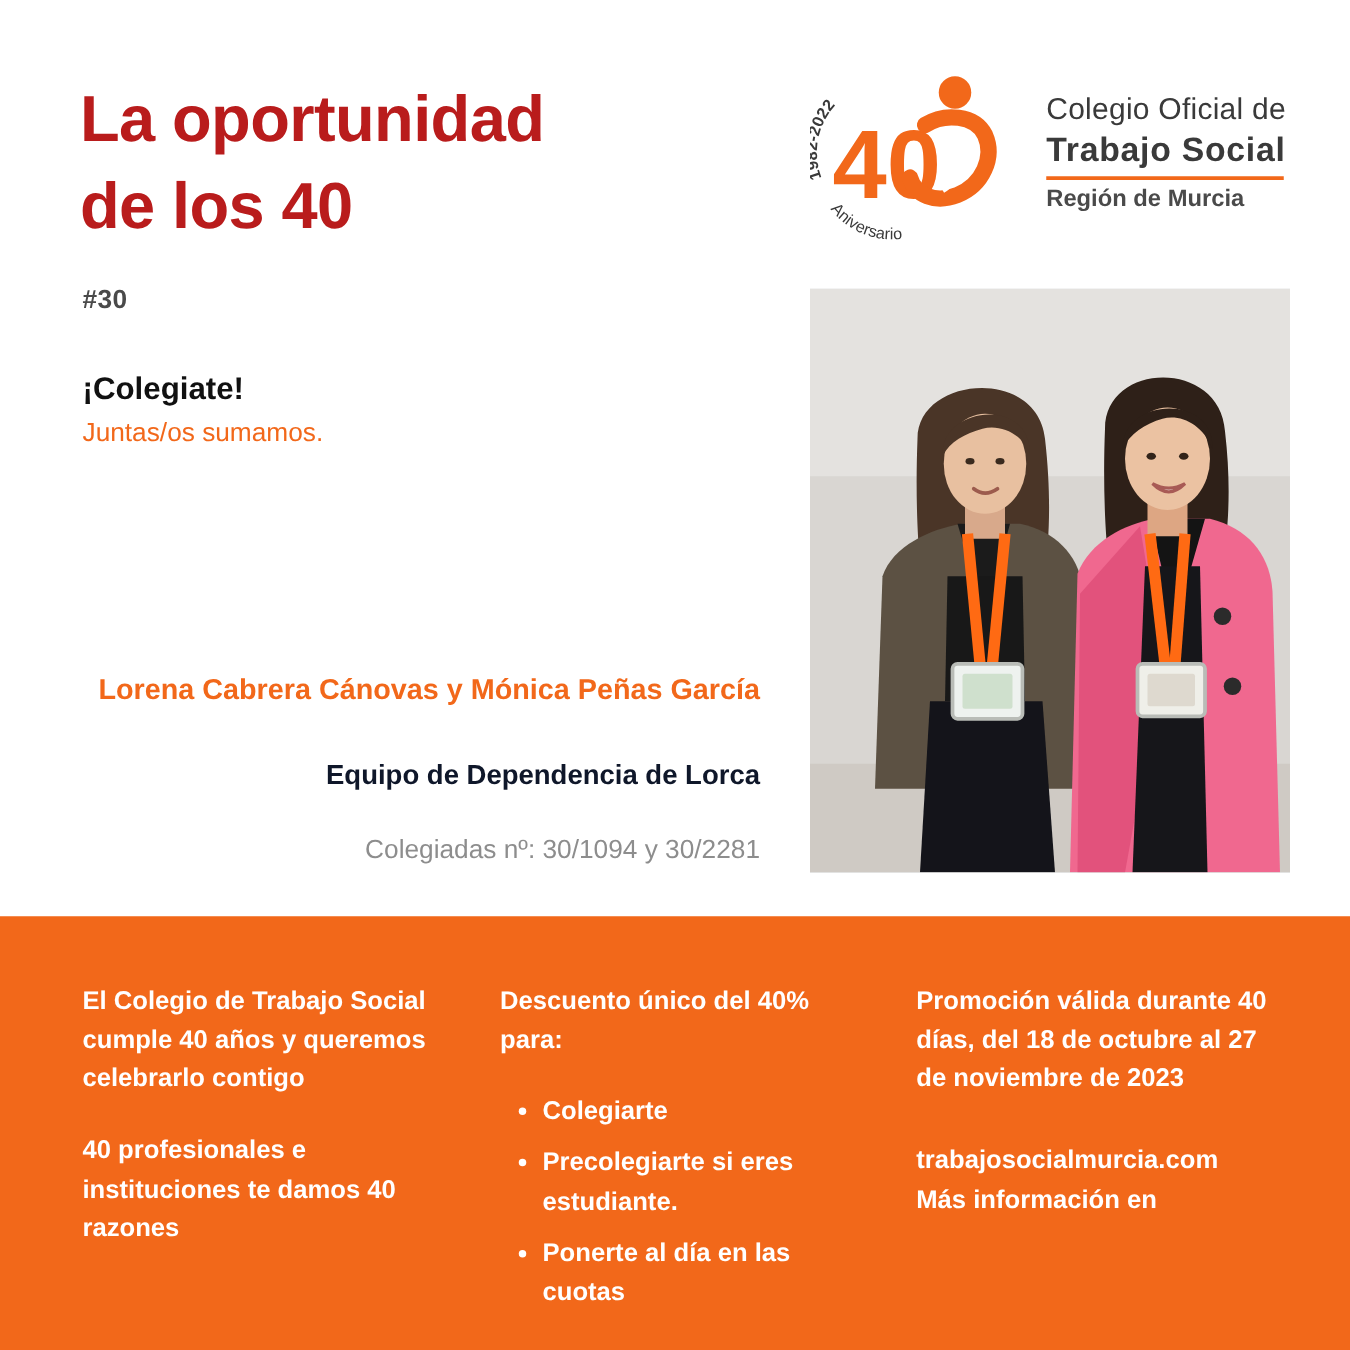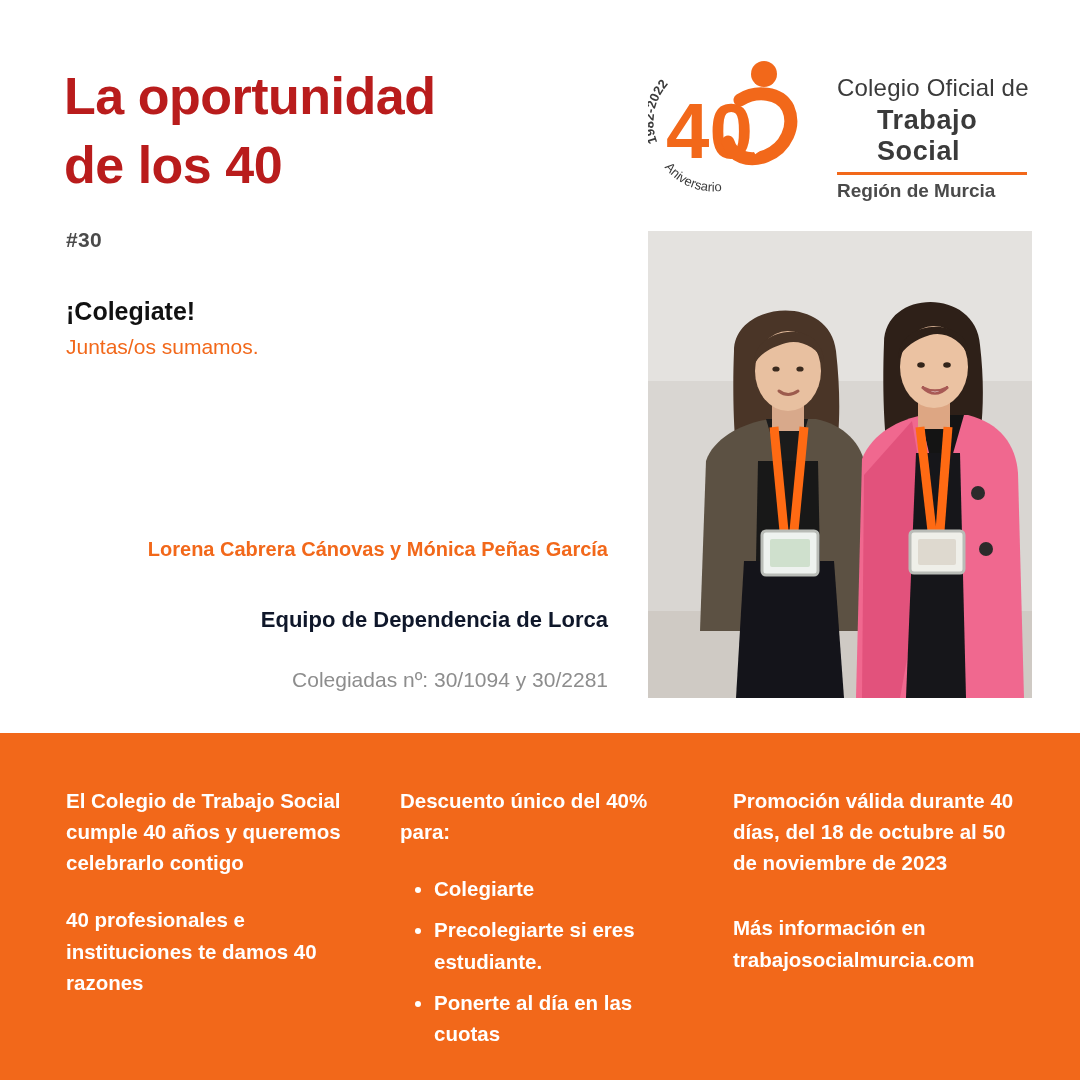--- a/index.html
+++ b/index.html
@@ -66,21 +66,21 @@
 
   .names {
     position: absolute;
     left: 0;
     top: 538px;
     width: 614px;
     text-align: right;
     padding-right: 6px;
     box-sizing: border-box;
     color: #f2681a;
-    font-size: 20px;
+    font-size: 23px;
     font-weight: bold;
   }
   .team {
     position: absolute;
     left: 0;
     top: 607px;
     width: 614px;
     text-align: right;
     padding-right: 6px;
     box-sizing: border-box;
@@ -116,21 +116,21 @@
     height: 140px;
   }
   .logo-text {
     position: absolute;
     left: 189px;
     top: 22px;
     width: 212px;
     color: #3a3a3a;
   }
   .logo-l1 { font-size: 24px; font-weight: normal; letter-spacing: 0.2px; }
-  .logo-l2 { font-size: 27px; font-weight: bold; letter-spacing: 0.6px; margin-top: 3px; margin-left: 40px; }
+  .logo-l2 { font-size: 27px; font-weight: bold; letter-spacing: 0.6px; margin-top: 3px; }
   .logo-rule {
     width: 190px; height: 3px; background: #f2681a; margin: 5px 0 5px 0;
   }
   .logo-l3 { font-size: 19px; font-weight: bold; color: #4a4a4a; }
 
   
   .photo {
     position: absolute;
     left: 648px;
     top: 231px;
@@ -290,19 +290,19 @@
   <div class="col col-2">
     <p>Descuento único del 40% para:</p>
     <ul>
       <li>Colegiarte</li>
       <li>Precolegiarte si eres estudiante.</li>
       <li>Ponerte al día en las cuotas</li>
     </ul>
   </div>
 
   <div class="col col-3">
-    <p>Promoción válida durante 40 días, del 18 de octubre al 50 de noviembre de 2023</p>
+    <p>Promoción válida durante 40 días, del 18 de octubre al 27 de noviembre de 2023</p>
     <div class="more-info">
+      <span>trabajosocialmurcia.com</span>
       <span> Más información en</span>
-      <span>trabajosocialmurcia.com</span>
     </div>
   </div>
 </div>
 
 </body></html>

